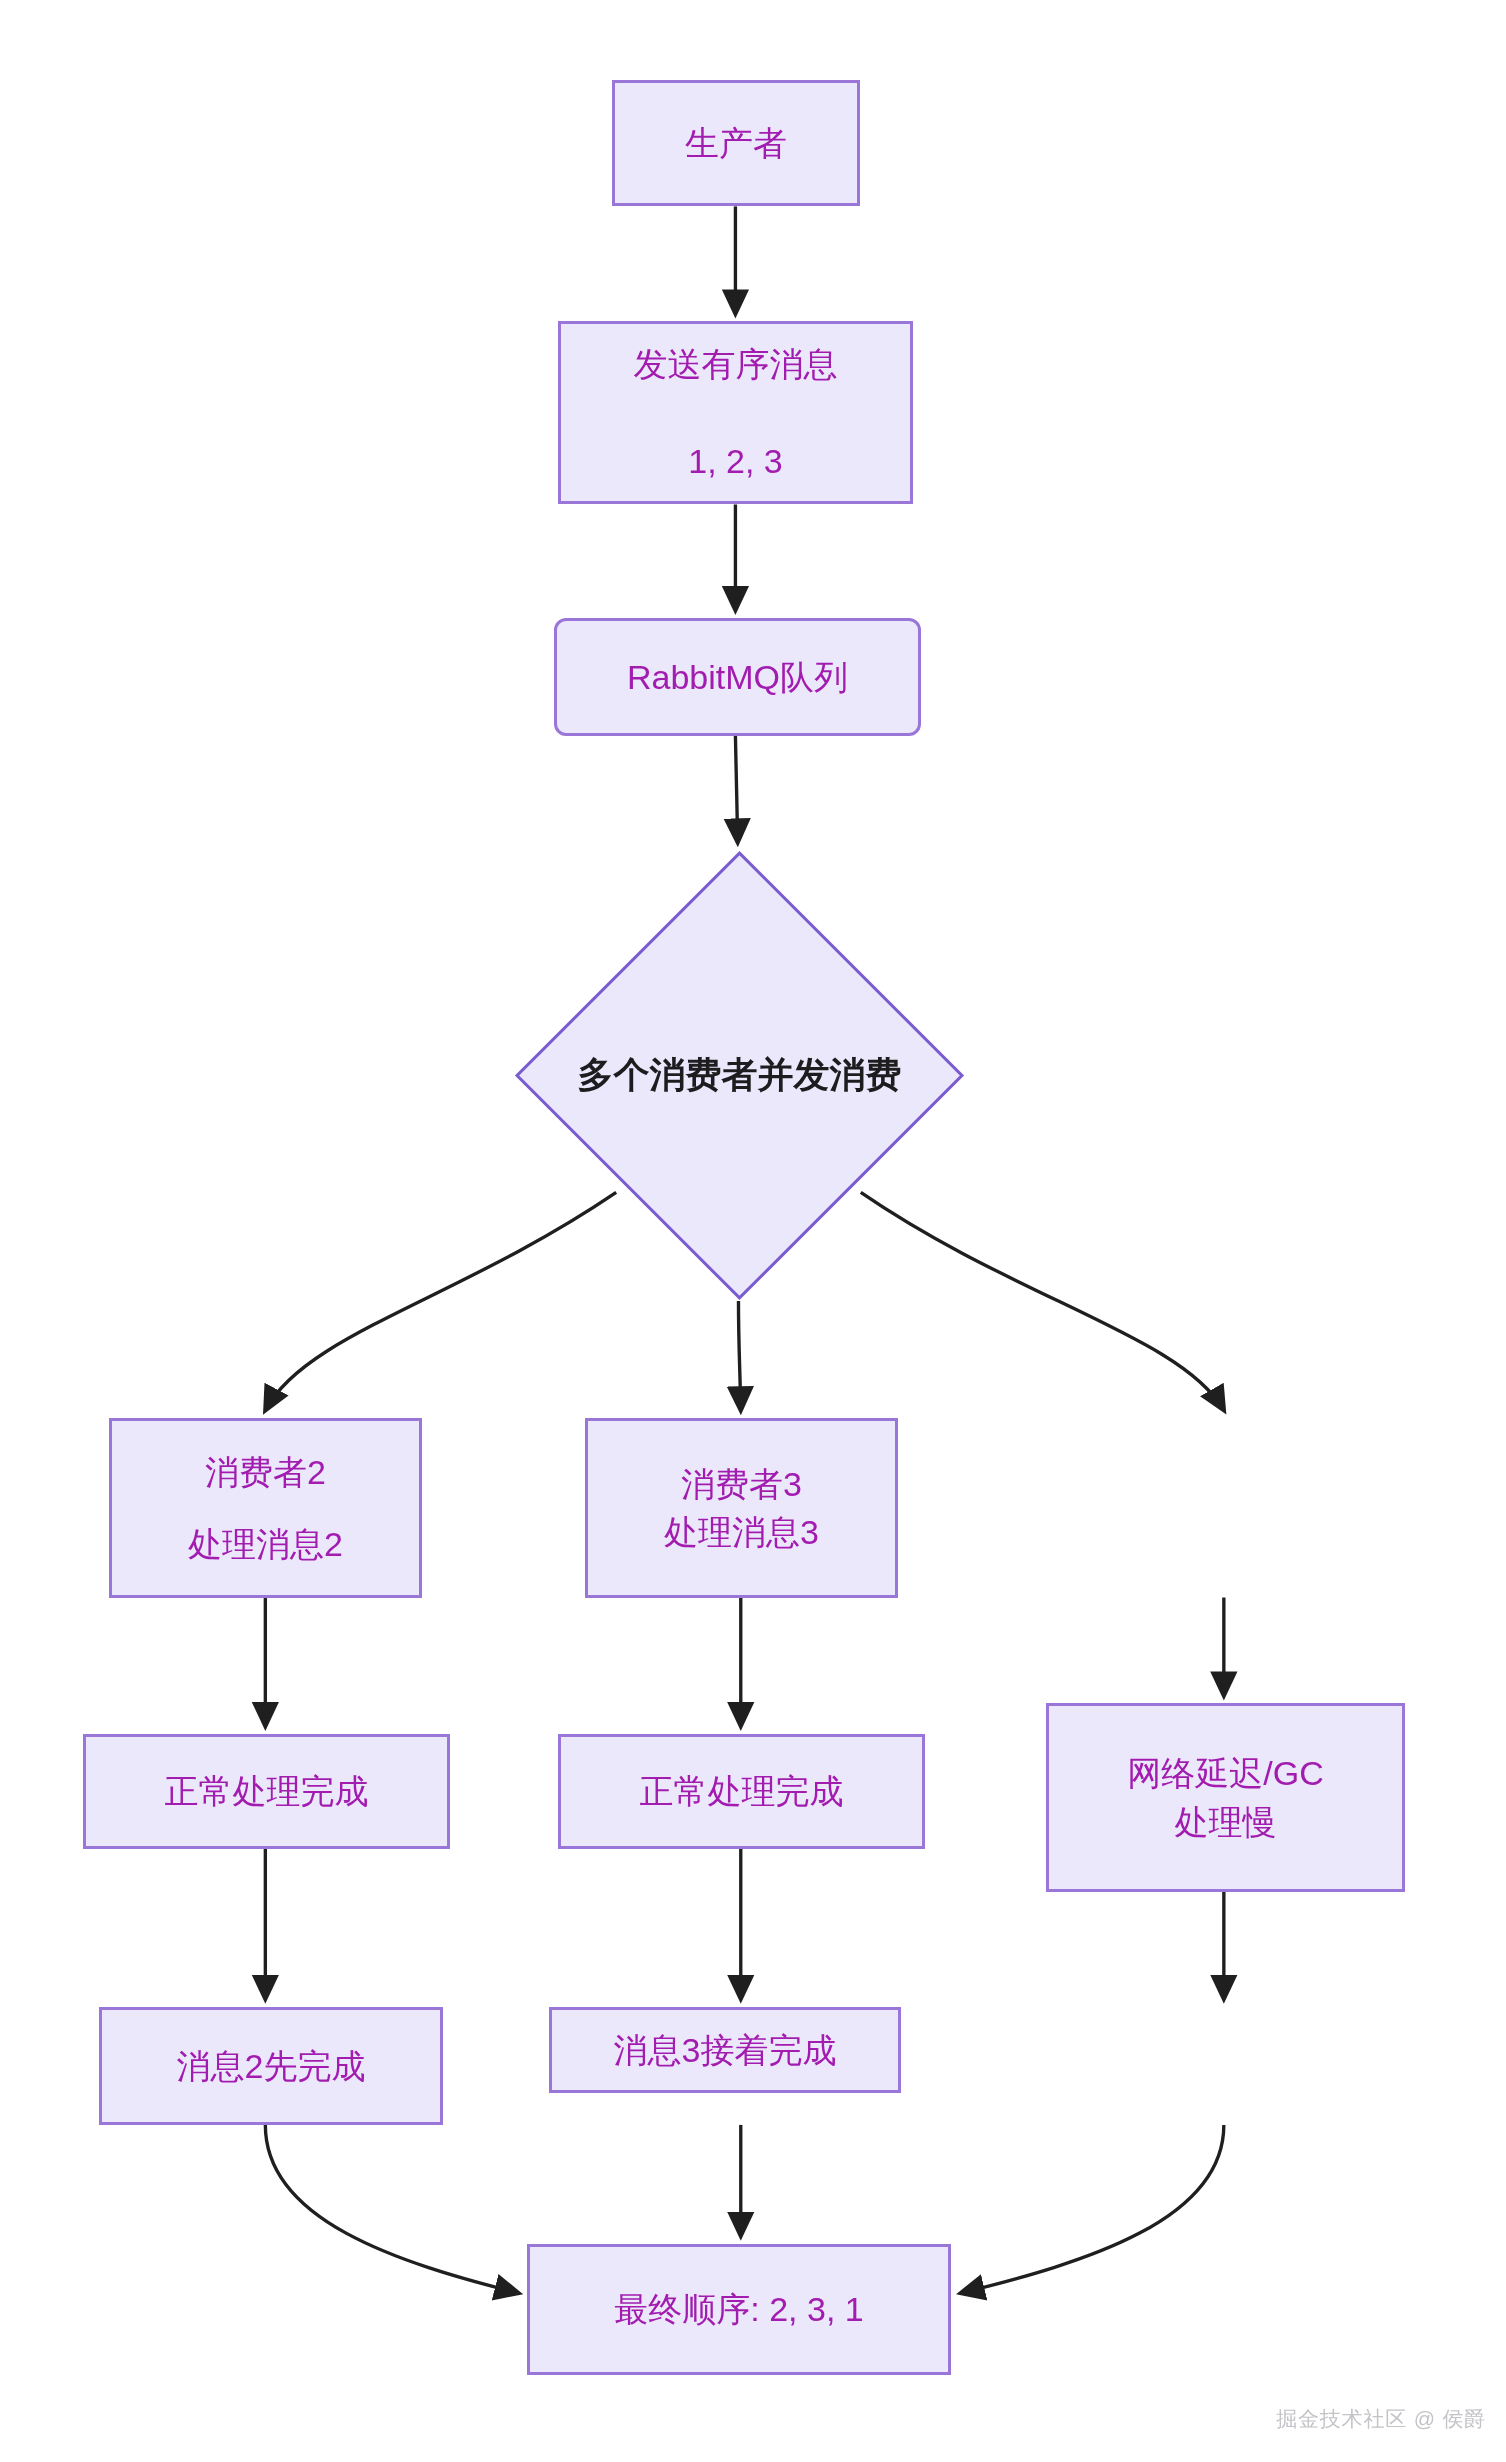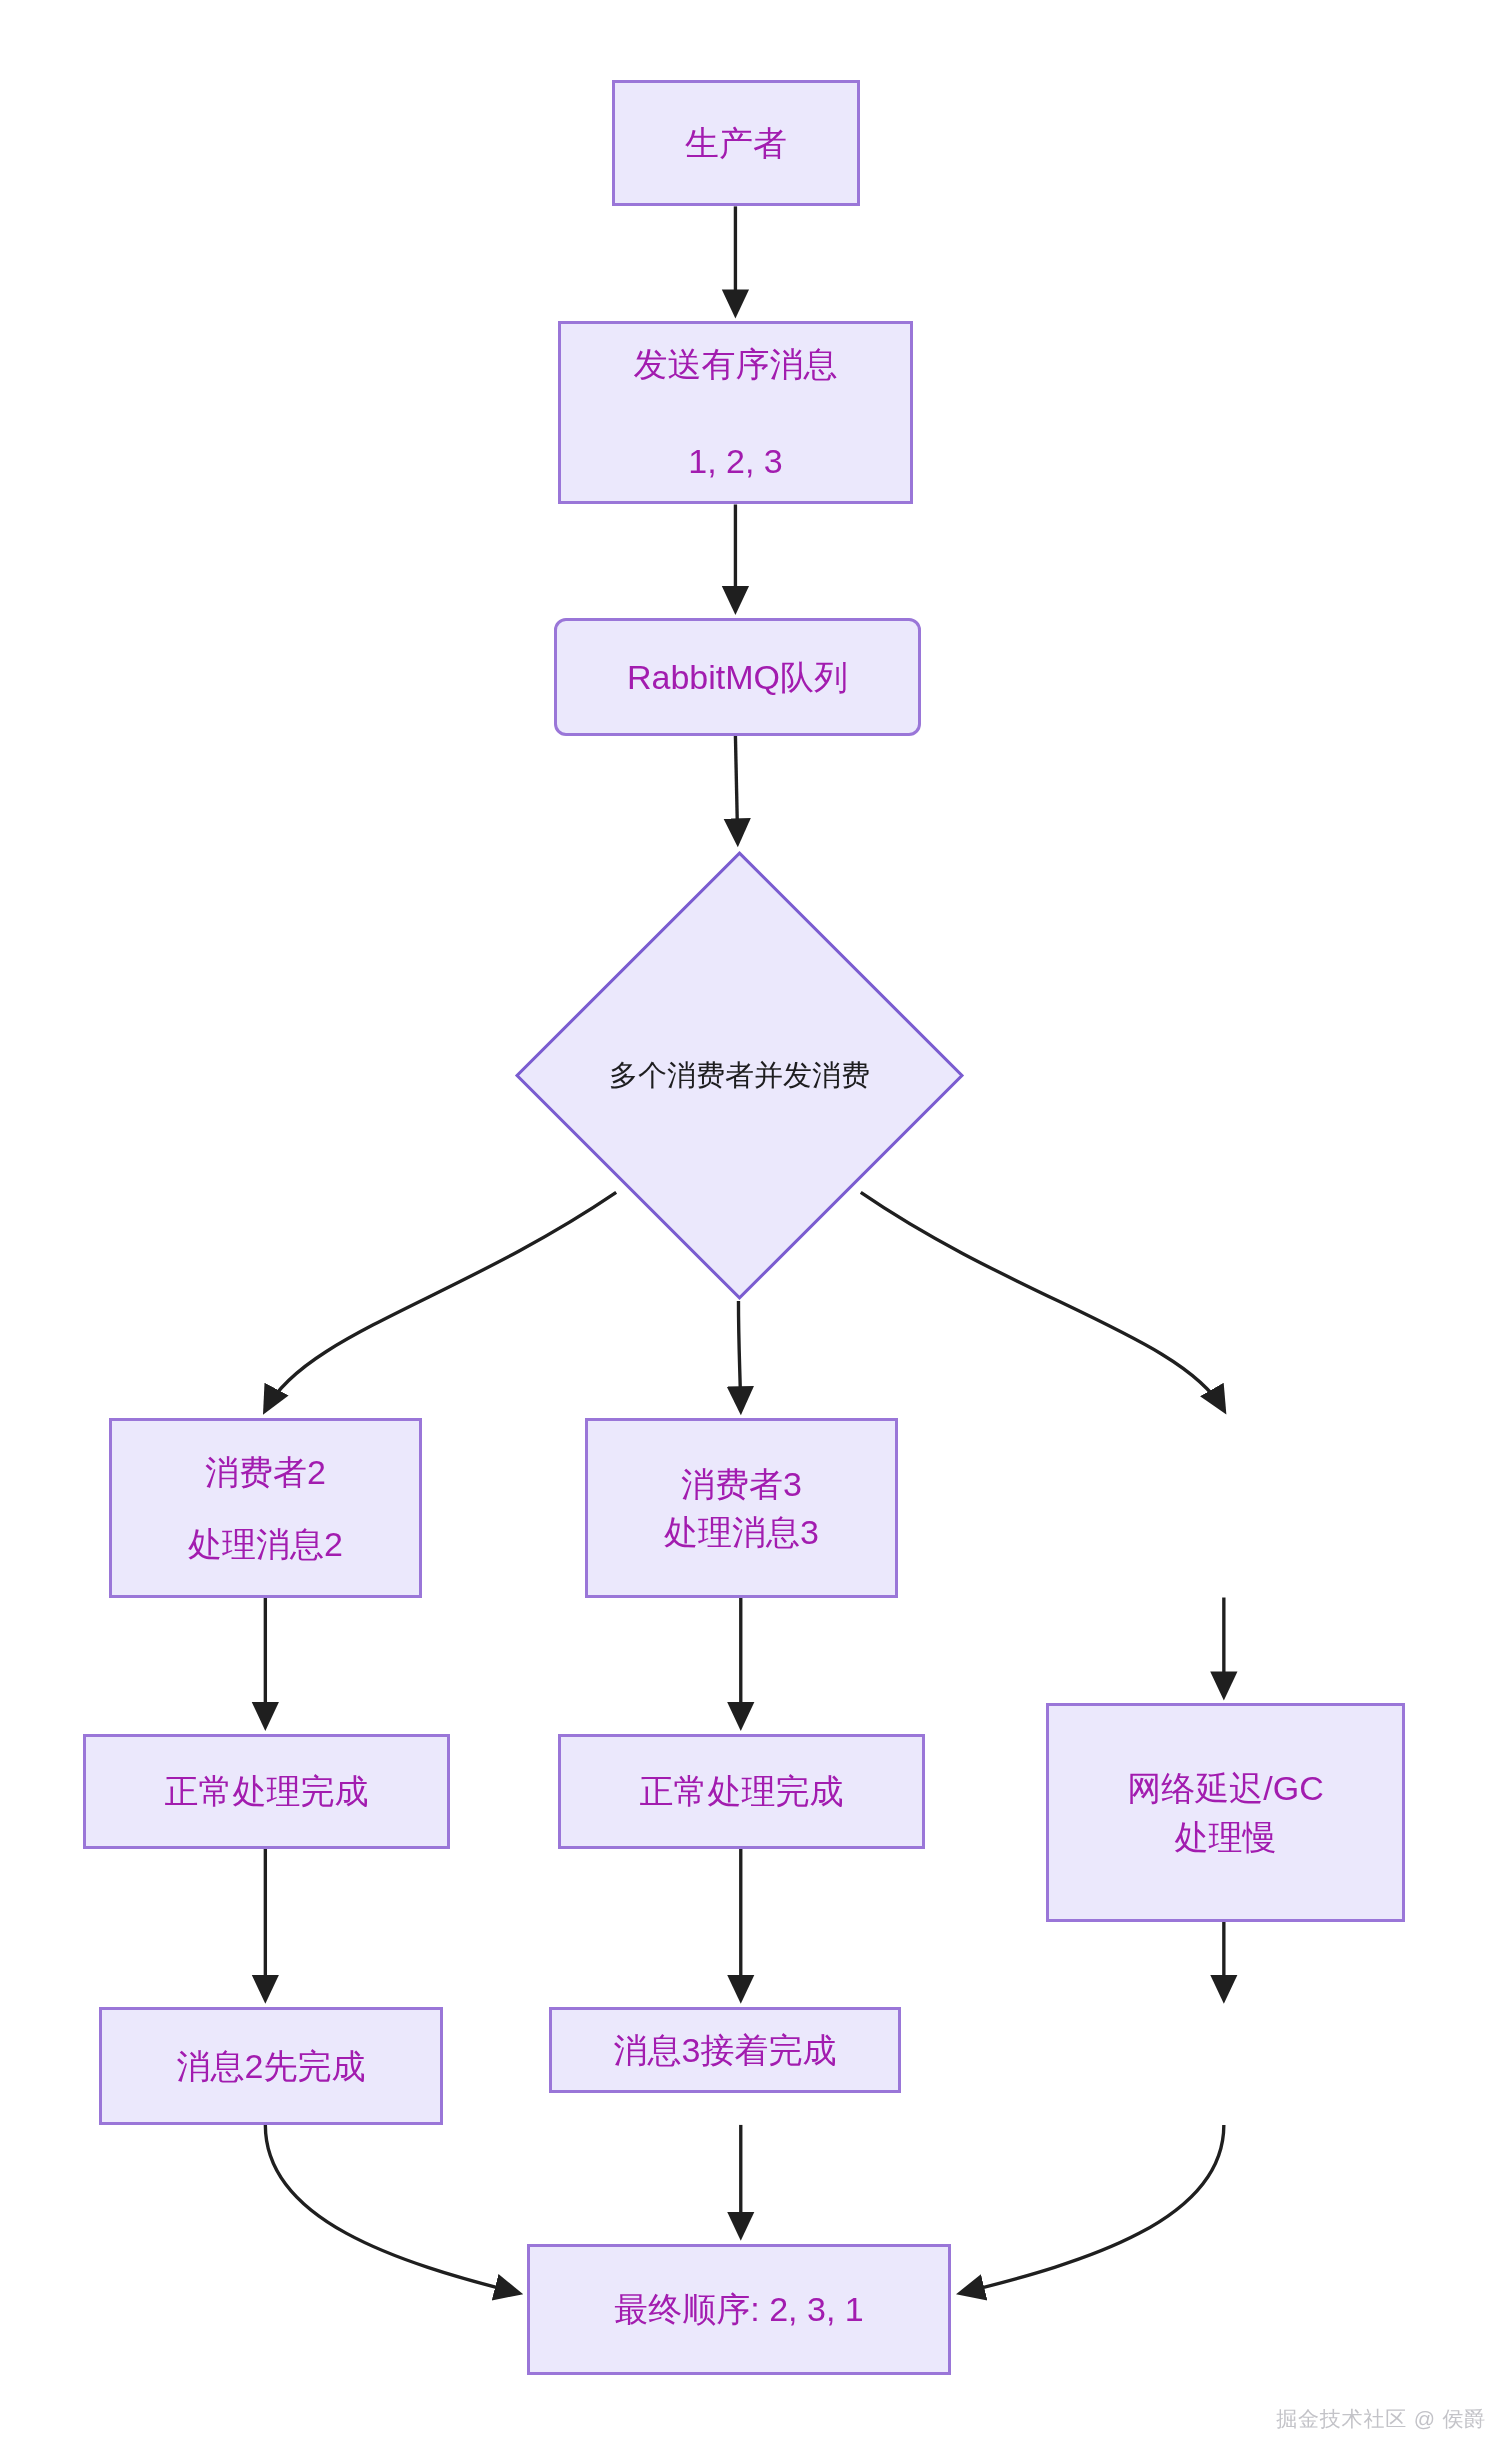--- a/index.html
+++ b/index.html
@@ -56,24 +56,25 @@
   }
   .diamond-label {
     position: absolute;
     left: 0; top: 0;
     width: 100%;
     height: 100%;
     display: flex;
     align-items: center;
     justify-content: center;
     color: #1d1d1f;
-    font-size: 29px;
+    font-size: 36px;
     line-height: 1.4;
     text-align: center;
     white-space: nowrap;
+    font-weight: bold;
   }
   .watermark {
     position: absolute;
     right: 20px;
     bottom: 29px;
     font-size: 21px;
     color: #c3c3c8;
     letter-spacing: 0.8px;
     white-space: nowrap;
   }
@@ -156,21 +157,21 @@
 
 
   <div class="node" style="left:83px; top:1734px; width:367px; height:115px;">
     <span class="line">正常处理完成</span>
   </div>
 
   <div class="node" style="left:558px; top:1734px; width:367px; height:115px;">
     <span class="line">正常处理完成</span>
   </div>
 
-  <div class="node" style="left:1046px; top:1703px; width:359px; height:219px;">
+  <div class="node" style="left:1046px; top:1703px; width:359px; height:189px;">
     <span class="line">网络延迟/GC</span>
     <span class="line">处理慢</span>
   </div>
 
   <div class="node" style="left:99px; top:2007px; width:344px; height:118px;">
     <span class="line">消息2先完成</span>
   </div>
 
   <div class="node" style="left:549px; top:2007px; width:352px; height:86px;">
     <span class="line">消息3接着完成</span>

